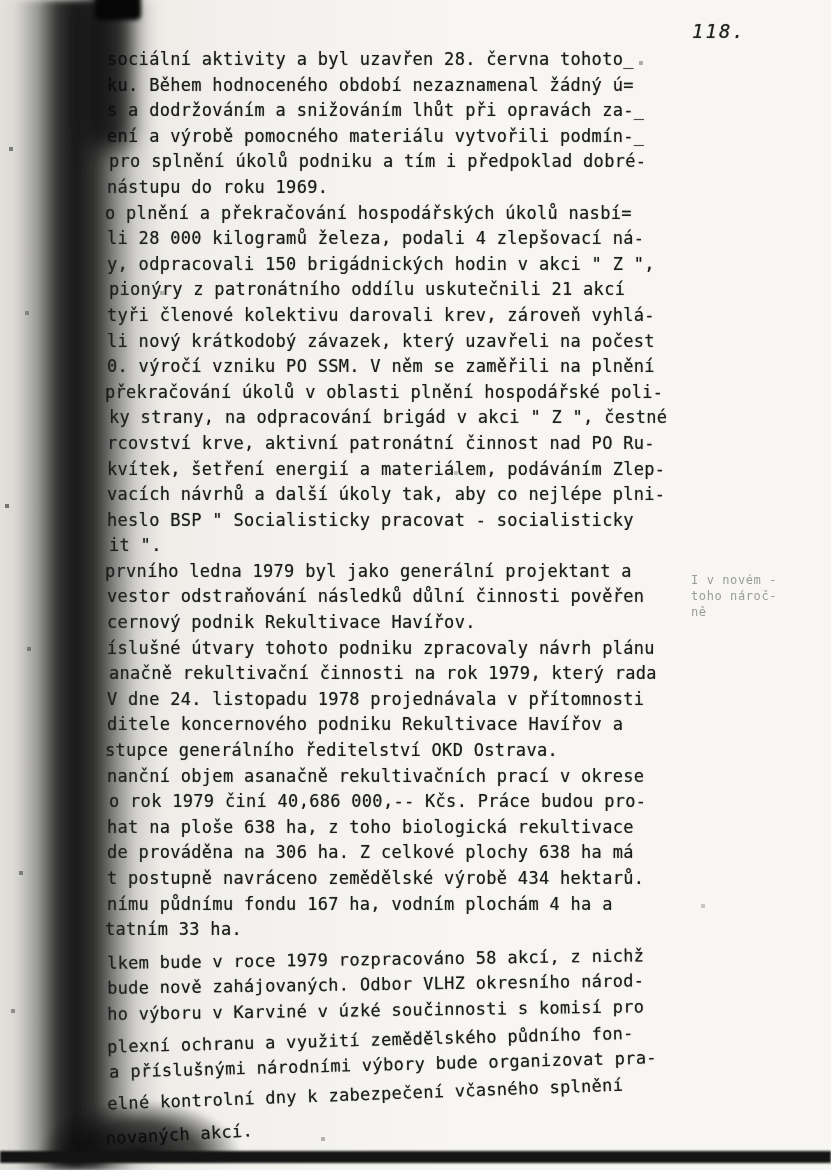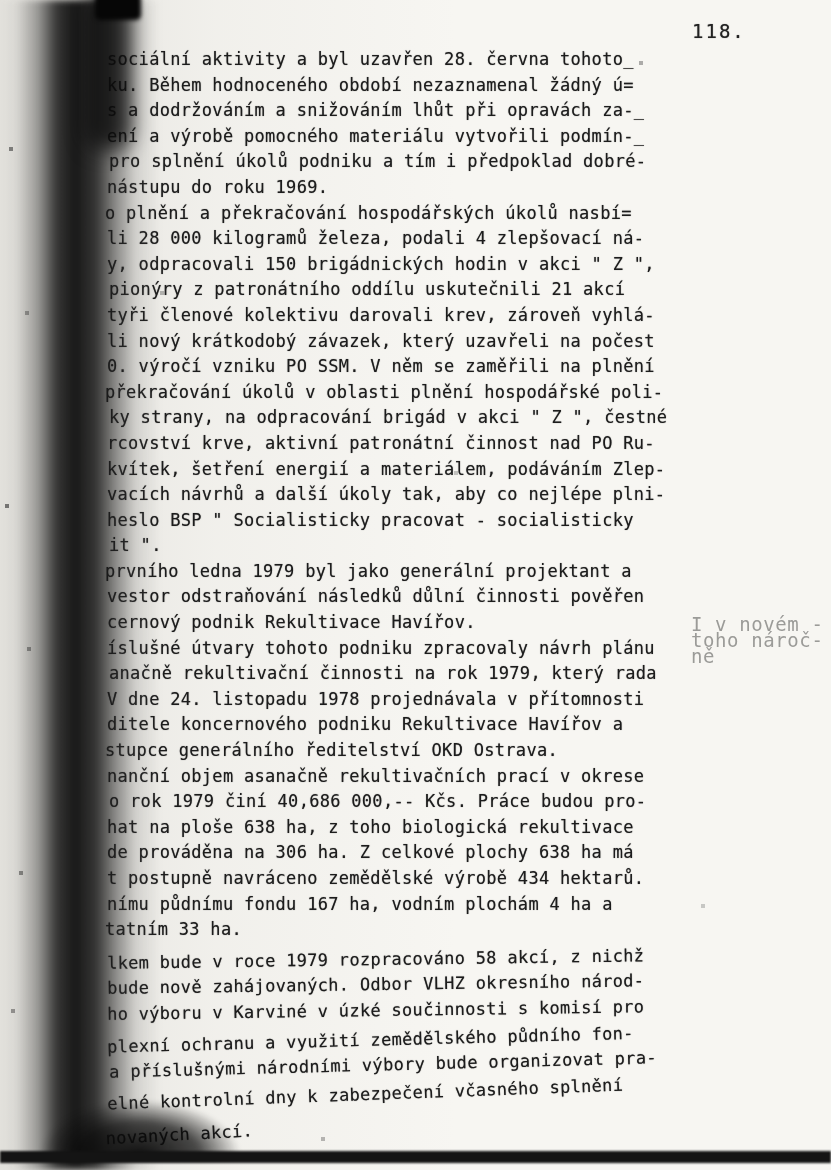--- a/index.html
+++ b/index.html
@@ -28,26 +28,27 @@
   
   .textline:nth-child(n+36){transform:rotate(-0.8deg);transform-origin:560px 50%;}
   .textline:nth-child(n+39){transform:rotate(-1.5deg);transform-origin:560px 50%;}
   .textline:nth-child(n+41){transform:rotate(-2.1deg);transform-origin:560px 50%;}
   .textline:nth-child(n+42){transform:rotate(-3.1deg);transform-origin:560px 50%;}
 
   .page-number{
     position:absolute;left:692px;top:20px;z-index:2;
     font-size:19px;letter-spacing:2px;color:#222;
     text-shadow:0 0 1px rgba(0,0,0,0.55);
+    font-style:italic;
   }
 
   
   .margin-note{
     position:absolute;left:691px;top:572px;z-index:2;
-    font-size:19px;line-height:16px;letter-spacing:0.6px;color:#9b9b98;margin-top:44px;
+    font-size:12px;line-height:16px;letter-spacing:0.6px;color:#9b9b98;
   }
   .margin-note-line{white-space:pre;}
 
   
   .binding{
     position:absolute;left:0;top:0;width:165px;height:1170px;z-index:3;pointer-events:none;
     background:linear-gradient(90deg,
       rgba(40,40,40,0) 0px,
       rgba(40,40,40,0.05) 16px,
       rgba(30,30,30,0.38) 38px,

